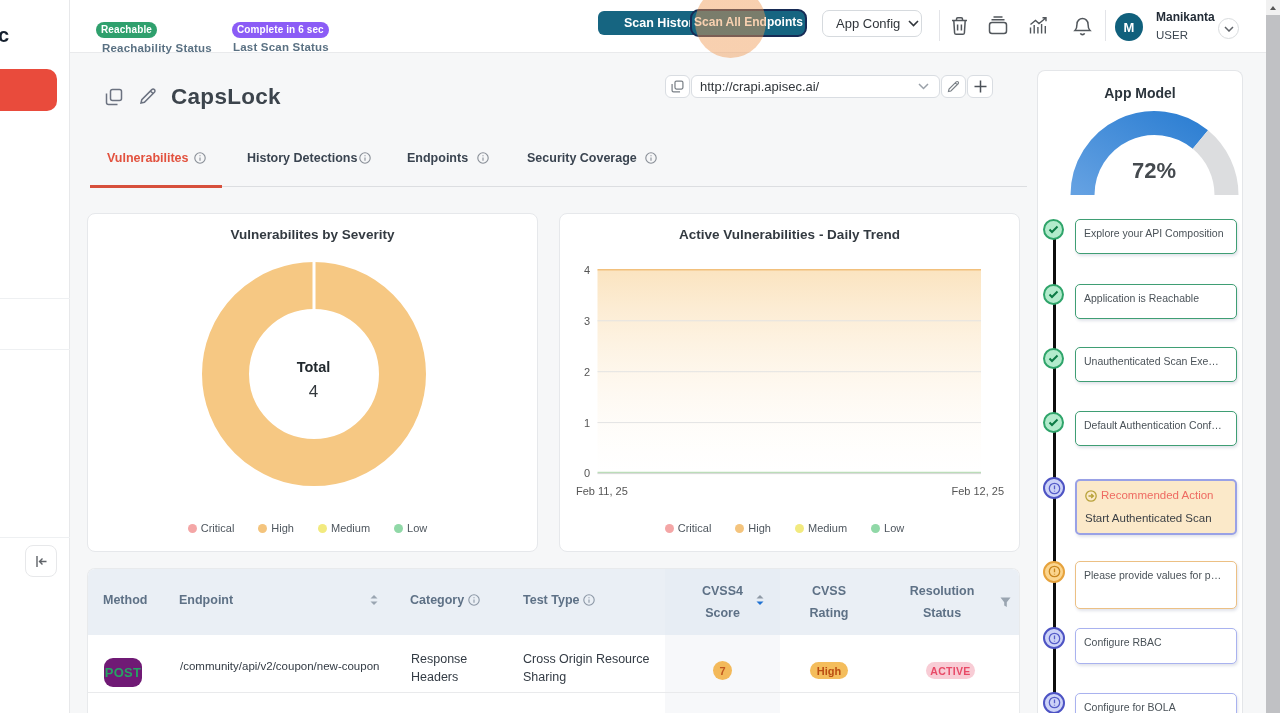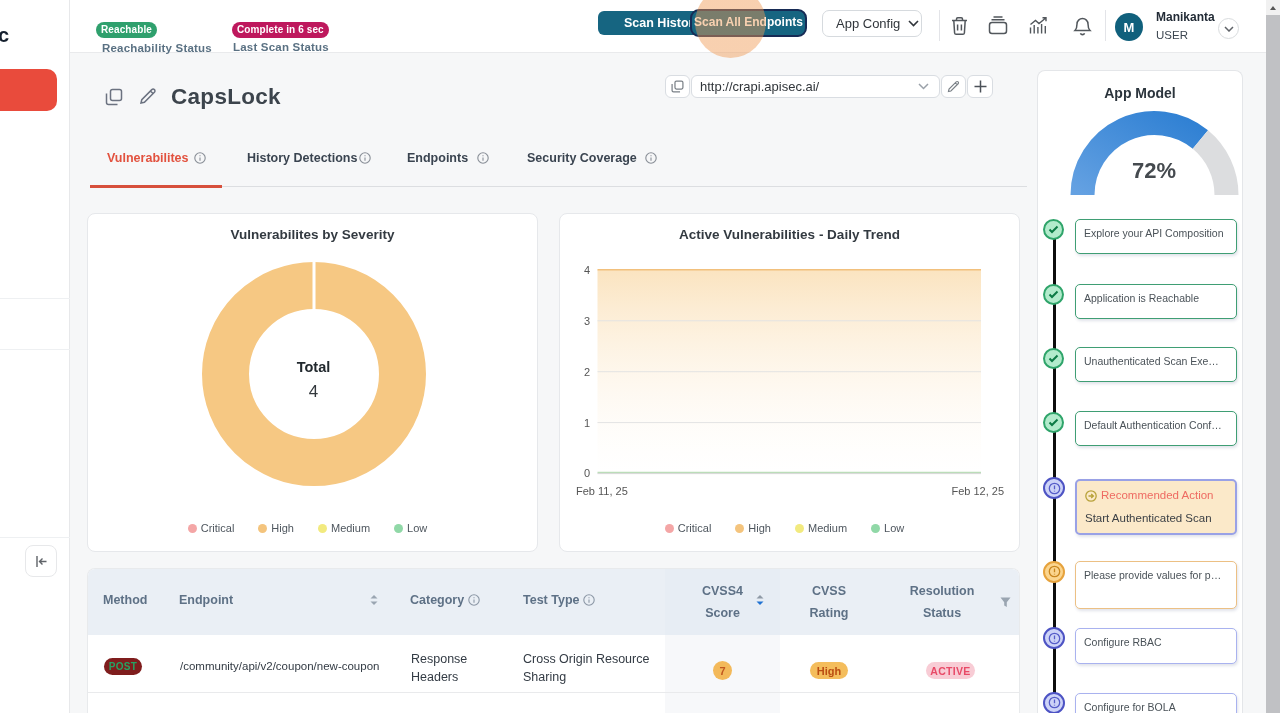--- a/index.html
+++ b/index.html
@@ -94,21 +94,21 @@
       <svg width="15" height="15" viewBox="0 0 15 15" fill="none" stroke="#5f6368" stroke-width="1.4">
           <path d="M3 2 V13 M12.5 7.5 H5.5 M8.5 4.5 L5.5 7.5 L8.5 10.5"></path>
         </svg>
     </div>
   </div>
 
   <div id="topbar" class="abs">
     <div class="tb-label abs" style="left:32px;top:8px">Reachability Status</div>
     <div class="badge abs" style="left:26px;top:22px;background:#2fa06d">Reachable</div>
     <div class="tb-label abs" style="left:163px;top:7px">Last Scan Status</div>
-    <div class="badge abs" style="left:162px;top:22px;background:#be185d">Complete in 6 sec</div>
+    <div class="badge abs" style="left:162px;top:22px;background:#8b5cf6">Complete in 6 sec</div>
     <div id="scan-history" class="abs">Scan History</div>
     <div id="scan-all" class="abs">Scan All Endpoints</div>
     <div id="pulse" class="abs"></div>
     <div id="app-config" class="abs">App Config
       <svg width="11" height="7" viewBox="0 0 11 7" fill="none" stroke="#30353a" stroke-width="1.6">
           <path d="M1 1 L5.5 5.5 L10 1"></path>
         </svg>
     </div>
     <div class="tb-divider abs" style="left:869px"></div>
     <svg class="abs" style="left:880px;top:16px" width="19" height="20" viewBox="0 0 19 20" fill="none" stroke="#52575c" stroke-width="1.5">
@@ -270,21 +270,21 @@
       <svg class="abs" style="left:667px;top:24.5px" width="10" height="13" viewBox="0 0 10 13">
           <path d="M1.5 4.5 L5 1 L8.5 4.5 Z" fill="#8f9aa6"></path>
           <path d="M1.5 7.5 L5 11 L8.5 7.5 Z" fill="#2173d2"></path>
         </svg>
       <div class="th abs" style="left:692px;top:11px;width:98px;text-align:center;line-height:22px">CVSS<br>Rating</div>
       <div class="th abs" style="left:790px;top:11px;width:128px;text-align:center;line-height:22px">Resolution<br>Status</div>
       <svg class="abs" style="left:912px;top:28px" width="11" height="11" viewBox="0 0 11 11" fill="#9aa5b1">
           <path d="M0.5 0.5 H10.5 L6.8 5.2 V10 L4.2 8.5 V5.2 Z"></path>
         </svg>
 
-      <div class="pill abs" style="left:16px;top:89px;width:38px;height:17px;background:#7f1d1d;color:#27a263;font-size:10px;letter-spacing:.3px">POST</div>
+      <div class="pill abs" style="left:16px;top:89px;width:38px;height:29px;background:#701a75;color:#27a263;font-size:13px;letter-spacing:.3px">POST</div>
       <div class="td abs" style="left:92px;top:90.5px;font-size:11.5px">/community/api/v2/coupon/new-coupon</div>
       <div class="td abs" style="left:323px;top:81px;line-height:18px">Response<br>Headers</div>
       <div class="td abs" style="left:435px;top:81px;line-height:18px">Cross Origin Resource<br>Sharing</div>
       <div class="pill abs" style="left:625px;top:92px;width:19px;height:19px;border-radius:50%;background:#f3b95a;color:#c2571f;font-size:11px">7</div>
       <div class="pill abs" style="left:722px;top:93px;width:38px;height:17px;background:#f4bd5c;color:#bb4d12;font-size:11px">High</div>
       <div class="pill abs" style="left:838px;top:93px;width:49px;height:17px;background:#f8ccd5;color:#e84a67;font-size:10.5px;letter-spacing:.3px">ACTIVE</div>
       <div class="abs" style="left:0;top:123px;width:931px;border-top:1px solid #e9eaec"></div>
     </div>
 
     <div id="panel" class="abs"></div>

